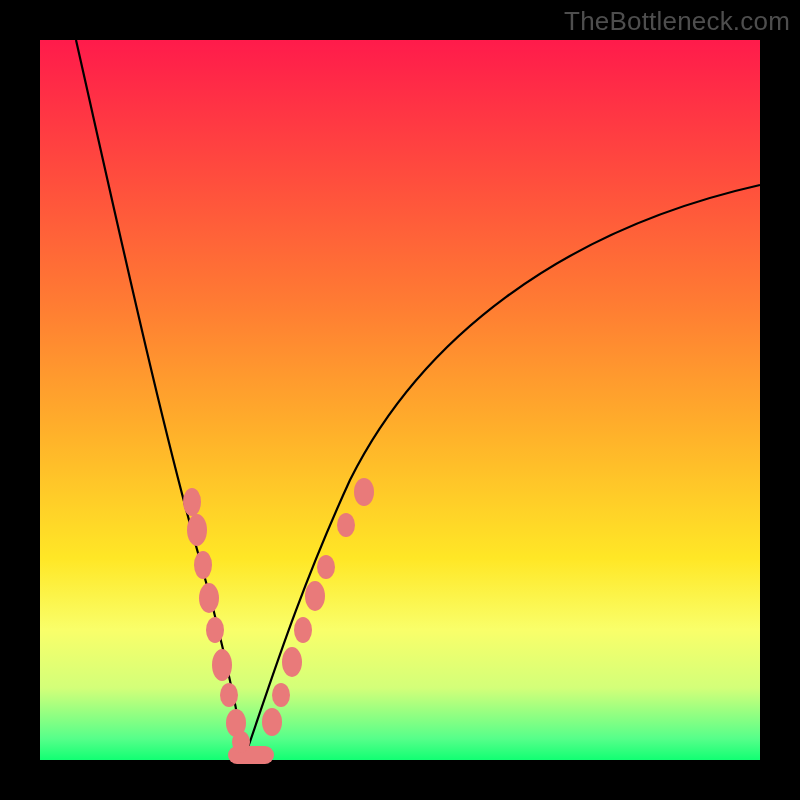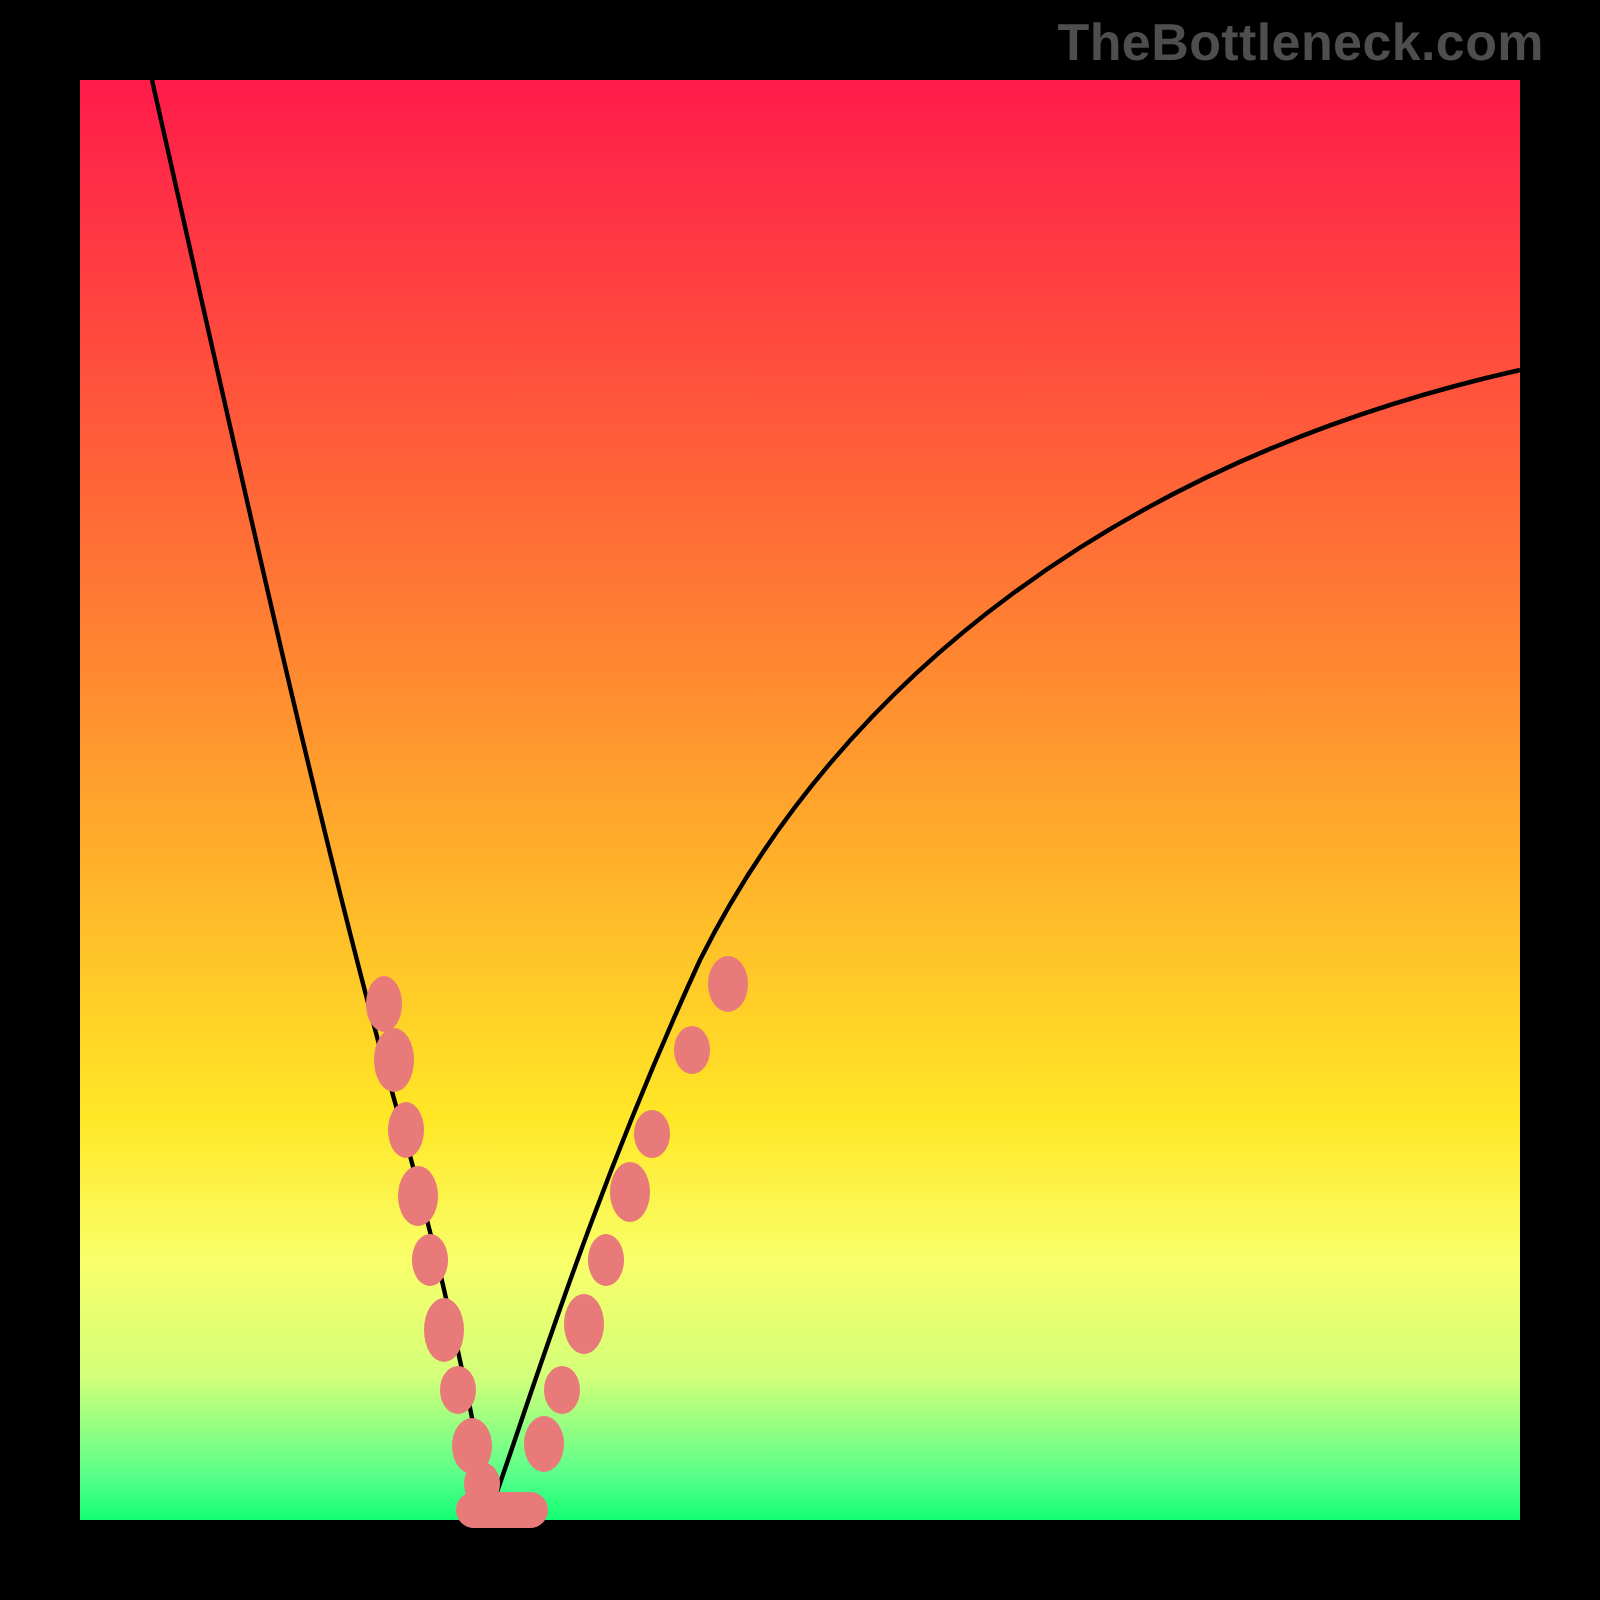--- a/index.html
+++ b/index.html
@@ -32,24 +32,24 @@
       #ffe726 72%,
       #f9ff6a 82%,
       #d3ff79 90%,
       #57ff8a 97%,
       #12ff73 100%
     );
   }
   .watermark {
     position: absolute;
     top: 6px;
-    right: 28px;
+    right: 10px;
     color: #4e4e4e;
     font-size: 26px;
-    font-weight: 700;
+    font-weight: 400;
     letter-spacing: 0.2px;
     user-select: none;
   }
   svg.curve {
     position: absolute;
     left: 0; top: 0;
     width: 720px; height: 720px;
     overflow: visible;
   }
   .curve path {

